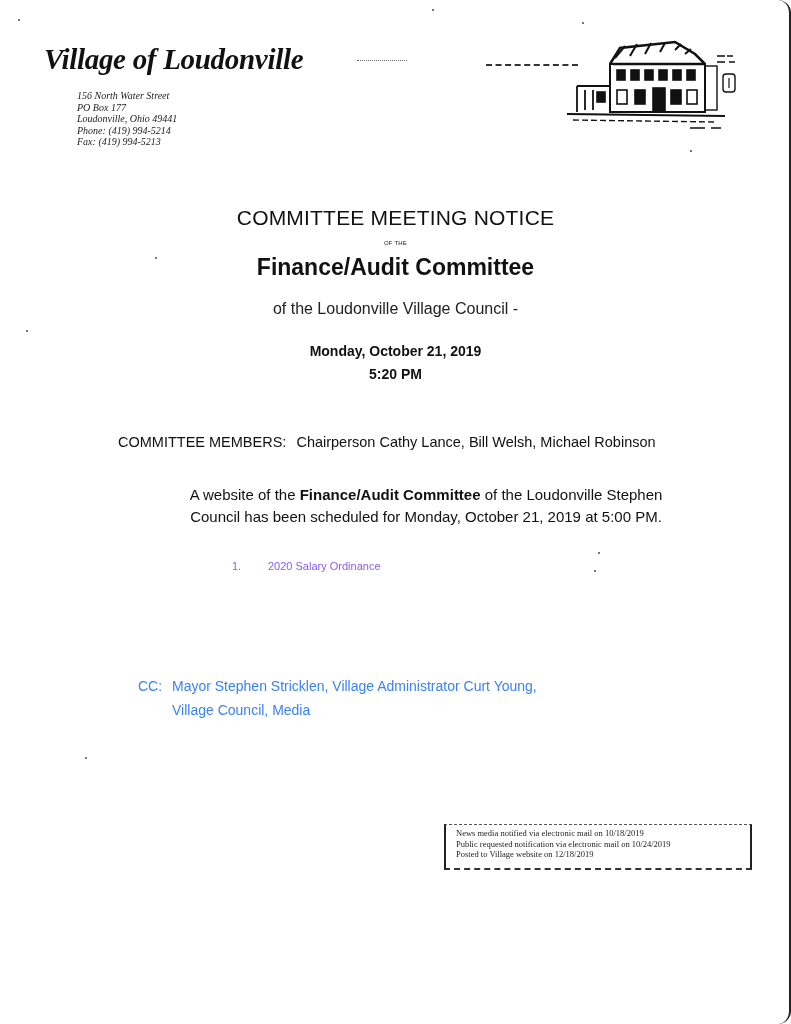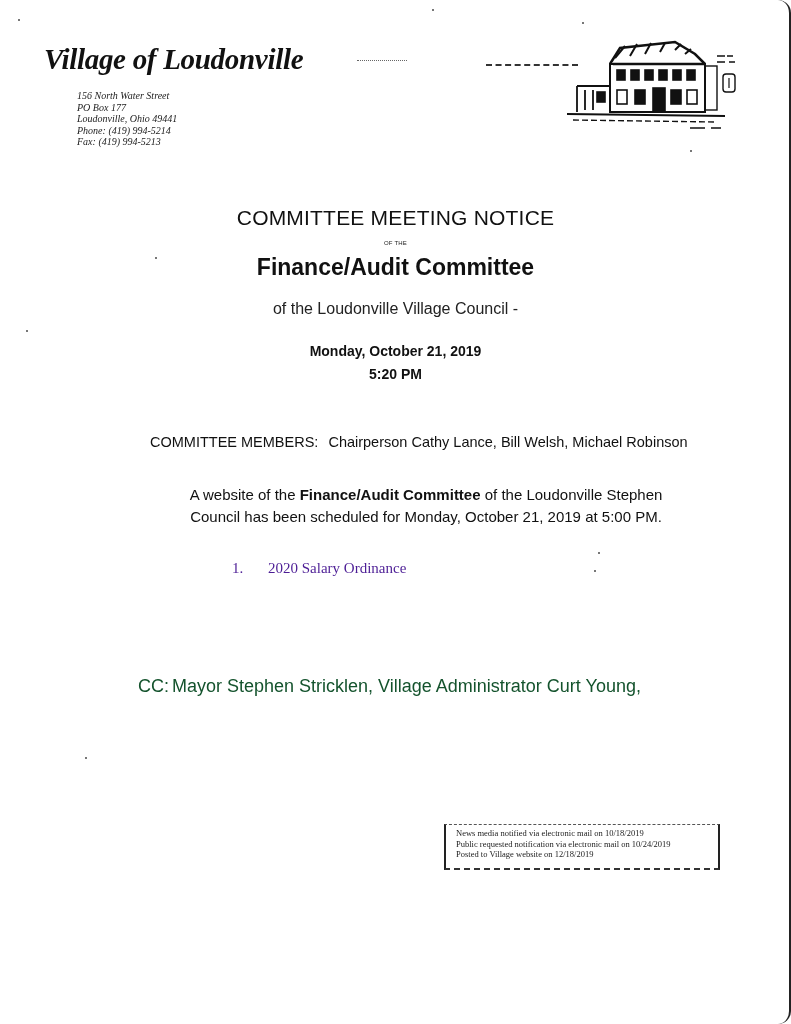--- a/index.html
+++ b/index.html
@@ -94,56 +94,54 @@
       font-weight: bold;
       line-height: 23px;
       color: #111;
     }
 
     .members {
       left: 118px; top: 434px;
       font-size: 14.5px;
       white-space: nowrap;
       color: #111;
-      margin-left: 32px;
     }
     .members .label { margin-right: 6px; }
 
     .body-para {
       left: 0; width: 852px;
       top: 484px;
       text-align: center;
       font-size: 15px;
       line-height: 22px;
       color: #111;
     }
     .body-para b { font-weight: bold; }
 
     .agenda {
       left: 232px; top: 560px;
-      font-size: 15px;
+      font-size: 11px;
       white-space: nowrap;
-      color: #4c1d95;
-      font-family: Liberation Serif, serif;
+      color: #8b5cf6;
     }
     .agenda .num { display: inline-block; width: 36px; }
 
     .cc {
       left: 138px; top: 674px;
-      font-size: 18px;
+      font-size: 14px;
       line-height: 24px;
-      color: #14532d;
+      color: #3b82f6;
     }
     .cc .cc-label { display: inline-block; width: 34px; }
     .cc .cc-line2 { padding-left: 34px; }
 
     
     .notify-box {
       left: 444px; top: 824px;
-      width: 276px; height: 46px;
+      width: 308px; height: 46px;
       border-left: 2px solid #222;
       border-right: 2px solid #222;
       border-top: 1px dashed #555;
       border-bottom: 2px dashed #333;
       padding: 3px 0 0 10px;
       box-sizing: border-box;
       font-family: "Liberation Serif", serif;
       font-size: 8.5px;
       line-height: 10.5px;
       color: #222;
@@ -230,20 +228,21 @@
     <div><span>A website of the </span><b>Finance/Audit Committee</b><span> of the Loudonville Stephen</span></div>
     <div>Council has been scheduled for Monday, October 21, 2019 at 5:00 PM.</div>
   </div>
 
   <div class="abs agenda">
     <span class="num">1.</span><span>2020 Salary Ordinance</span>
   </div>
 
   <div class="abs cc">
     <div><span class="cc-label">CC:</span><span>Mayor Stephen Stricklen, Village Administrator Curt Young,</span></div>
+    <div class="cc-line2">Village Council, Media</div>
   </div>
 
   <div class="abs notify-box">
     <div>News media notified via electronic mail on 10/18/2019</div>
     <div>Public requested notification via electronic mail on 10/24/2019</div>
     <div>Posted to Village website on 12/18/2019</div>
   </div>
 
   <div class="speck" style="left:432px;top:9px;"></div>
   <div class="speck" style="left:18px;top:19px;"></div>

